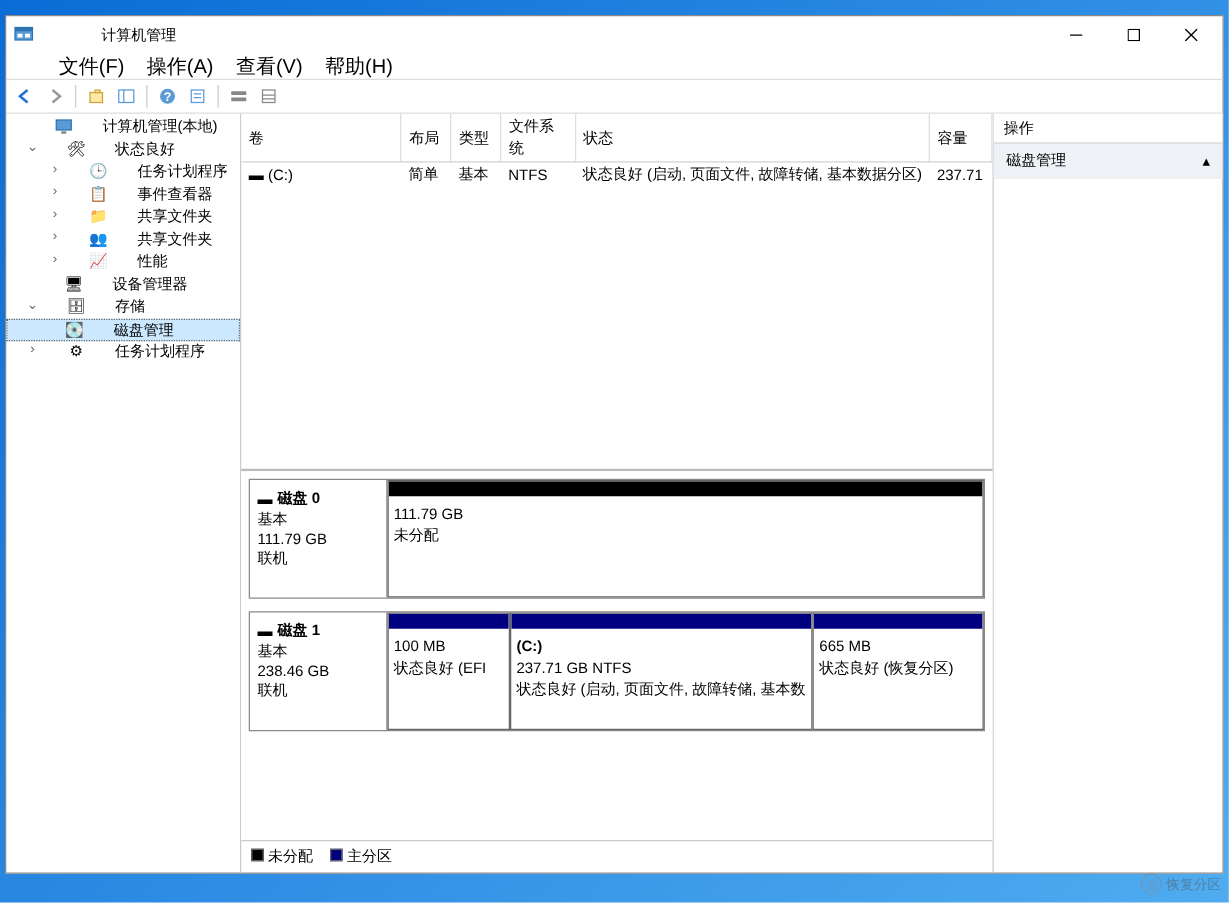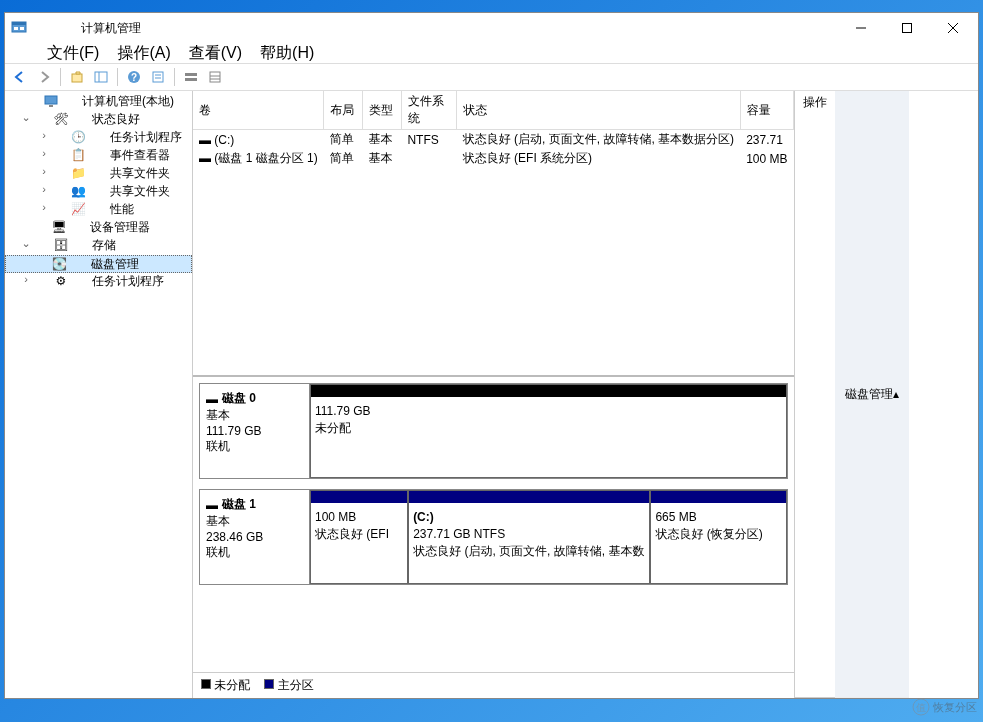--- a/index.html
+++ b/index.html
@@ -31,21 +31,21 @@
 .disk-label { width: 110px; border-right: 1px solid #888; padding: 6px; font-size: 12px; }
 .disk-label .dname { font-weight: bold; display: flex; align-items: center; gap: 4px; }
 .disk-parts { flex: 1; display: flex; }
 .part { border: 1px solid #666; margin: 0; display: flex; flex-direction: column; overflow: hidden; }
 .part .bar { height: 12px; }
 .part .ptxt { padding: 6px 4px; font-size: 12px; line-height: 1.4; overflow: hidden; }
 .bar-black { background: #000; }
 .bar-navy { background: #000080; }
 .legend { border-top: 1px solid #ccc; padding: 4px 8px; display: flex; gap: 14px; font-size: 12px; align-items: center; }
 .lg-sw { width: 10px; height: 10px; display: inline-block; border: 1px solid #666; }
-.actions { width: 183px; display: flex; flex-direction: row; }
+.actions { width: 183px; display: flex; flex-direction: column; }
 .actions-hdr { border-bottom: 1px solid #ccc; padding: 3px 8px; font-size: 12px; background: #fff; }
 .action-item { padding: 5px 10px; border-bottom: 1px solid #eee; display: flex; justify-content: space-between; align-items: center; }
 .action-item.hdr { background: #eef2f7; }
 .watermark { position: absolute; right: 6px; bottom: 6px; opacity: 0.5; font-size: 11px; color: #555; display: flex; align-items: center; gap: 3px; pointer-events: none; }
 </style>
 </head>
 <body>
 
 <div class="window">
   <div class="titlebar">
@@ -216,28 +216,20 @@
             </thead>
           <tbody id="vol-body">
               <tr>
                 <td><span>▬</span> (C:)</td>
                 <td>简单</td>
                 <td>基本</td>
                 <td>NTFS</td>
                 <td>状态良好 (启动, 页面文件, 故障转储, 基本数据分区)</td>
                 <td style="">237.71</td>
               </tr>
-              <tr>
-                <td><span>▬</span> (磁盘 1 磁盘分区 1)</td>
-                <td>简单</td>
-                <td>基本</td>
-                <td></td>
-                <td>状态良好 (EFI 系统分区)</td>
-                <td style="text-align:right">100 MB</td>
-              </tr>
             </tbody>
         </table>
       </div>
 
       <div class="disk-area" id="disk-area">
           <div class="disk-block">
             <div class="disk-label">
               <div class="dname"><span>▬</span> 磁盘 0</div>
               <div>基本</div>
               <div>111.79 GB</div>

